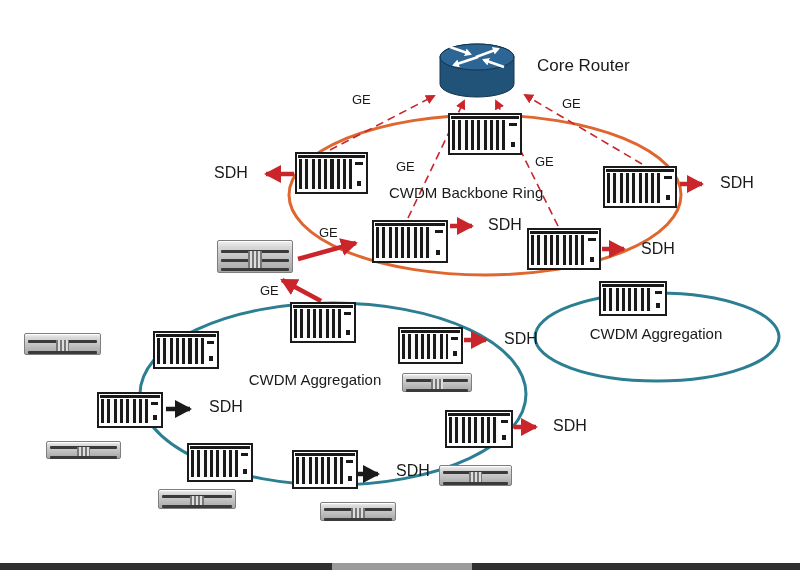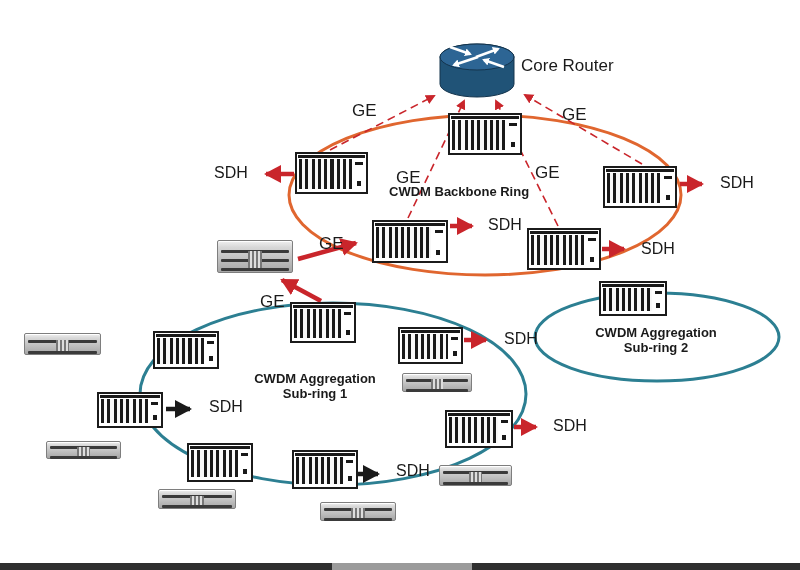--- a/index.html
+++ b/index.html
@@ -19,23 +19,23 @@
   
   .rack{position:absolute;z-index:3;border:1px solid #7e7e7e;border-radius:2px;box-sizing:border-box;
     background:linear-gradient(180deg,#f0f0f0 0%,#d8d8d8 20%,#bfbfbf 60%,#a6a6a6 100%);
     box-shadow:inset 0 1px 0 #ffffff;}
   .rk-row{position:absolute;left:4%;right:4%;height:3px;background:#3a3a3a;border-radius:1px;}
   .rk-ports{position:absolute;left:41%;width:18%;top:32%;bottom:14%;
     background:repeating-linear-gradient(90deg,#777 0 2px,#ddd 2px 4px);}
   
   .lbl{position:absolute;z-index:4;white-space:nowrap;line-height:1.12;}
   .center{text-align:center;white-space:normal;}
-  .ge{font-size:17px;margin-top:8px;}
+  .ge{font-size:13px;}
   .sdh{font-size:16px;}
-  .ringlbl{font-size:13px;font-weight:bold;}
+  .ringlbl{font-size:15px;font-weight:normal;}
   .edgebar{position:absolute;z-index:5;top:563px;height:7px;}
 </style>
 </head>
 <body>
 
 <div class="stage">
 
   <svg class="wires" width="800" height="570">
     <defs>
       <marker id="mRed" markerUnits="userSpaceOnUse" markerWidth="22" markerHeight="20" refX="15" refY="9" orient="auto">
@@ -229,30 +229,28 @@
       <div class="rk-row" style="top: 28%;"></div>
       <div class="rk-row" style="top: 86%;"></div>
       <div class="rk-ports"></div>
     </div>
   <div class="rack l2sw" style="left:439px;top:465px;width:73px;height:21px">
       <div class="rk-row" style="top: 28%;"></div>
       <div class="rk-row" style="top: 86%;"></div>
       <div class="rk-ports"></div>
     </div>
 
-  <div class="lbl" style="left:521px;top:56px;font-size:17px">Core Router</div>
+  <div class="lbl" style="left:537px;top:56px;font-size:17px">Core Router</div>
   <div class="lbl ringlbl" style="left:389px;top:185px">CWDM Backbone Ring</div>
 
   <div class="lbl ringlbl center" style="left:231px;top:372px;width:168px">
     <div>CWDM Aggregation</div>
-    <div>Sub-ring 1</div>
   </div>
   <div class="lbl ringlbl center" style="left:572px;top:326px;width:168px">
     <div>CWDM Aggregation</div>
-    <div>Sub-ring 2</div>
   </div>
 
 
   <div class="lbl ge" style="left:352px;top:93px">GE</div>
   <div class="lbl ge" style="left:562px;top:97px">GE</div>
   <div class="lbl ge" style="left:396px;top:160px">GE</div>
   <div class="lbl ge" style="left:535px;top:155px">GE</div>
   <div class="lbl ge" style="left:319px;top:226px">GE</div>
   <div class="lbl ge" style="left:260px;top:284px">GE</div>
 

